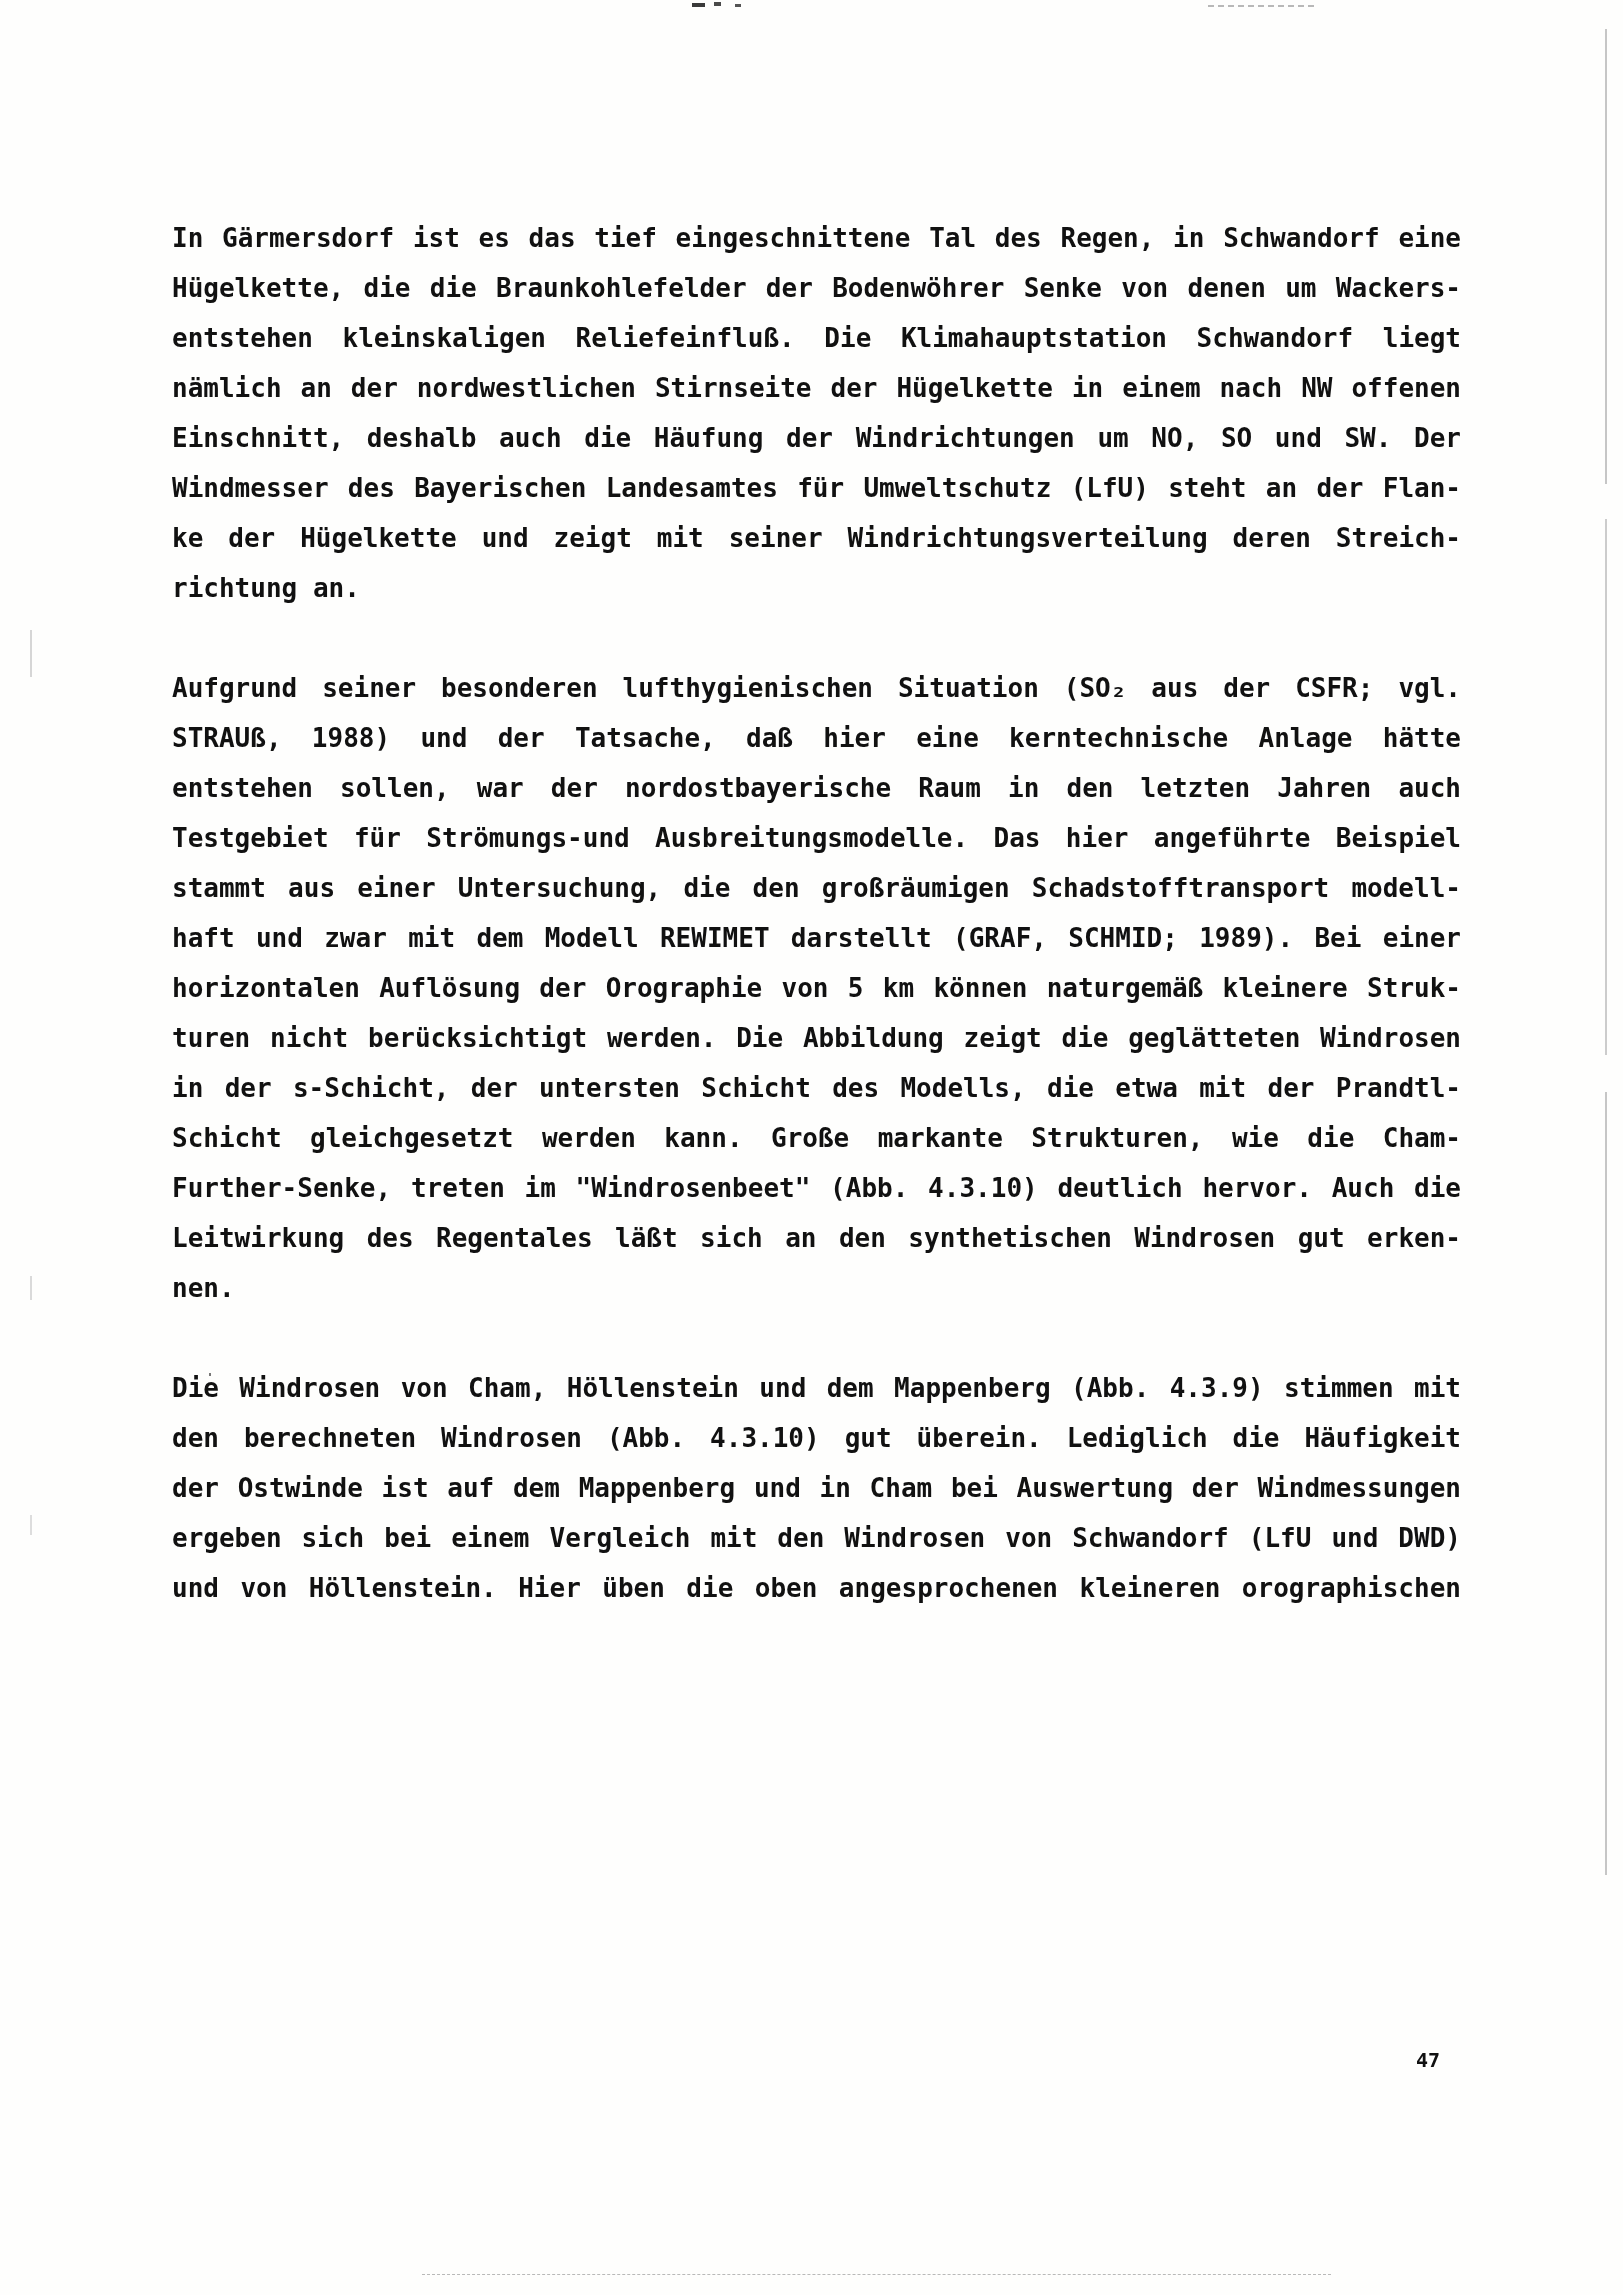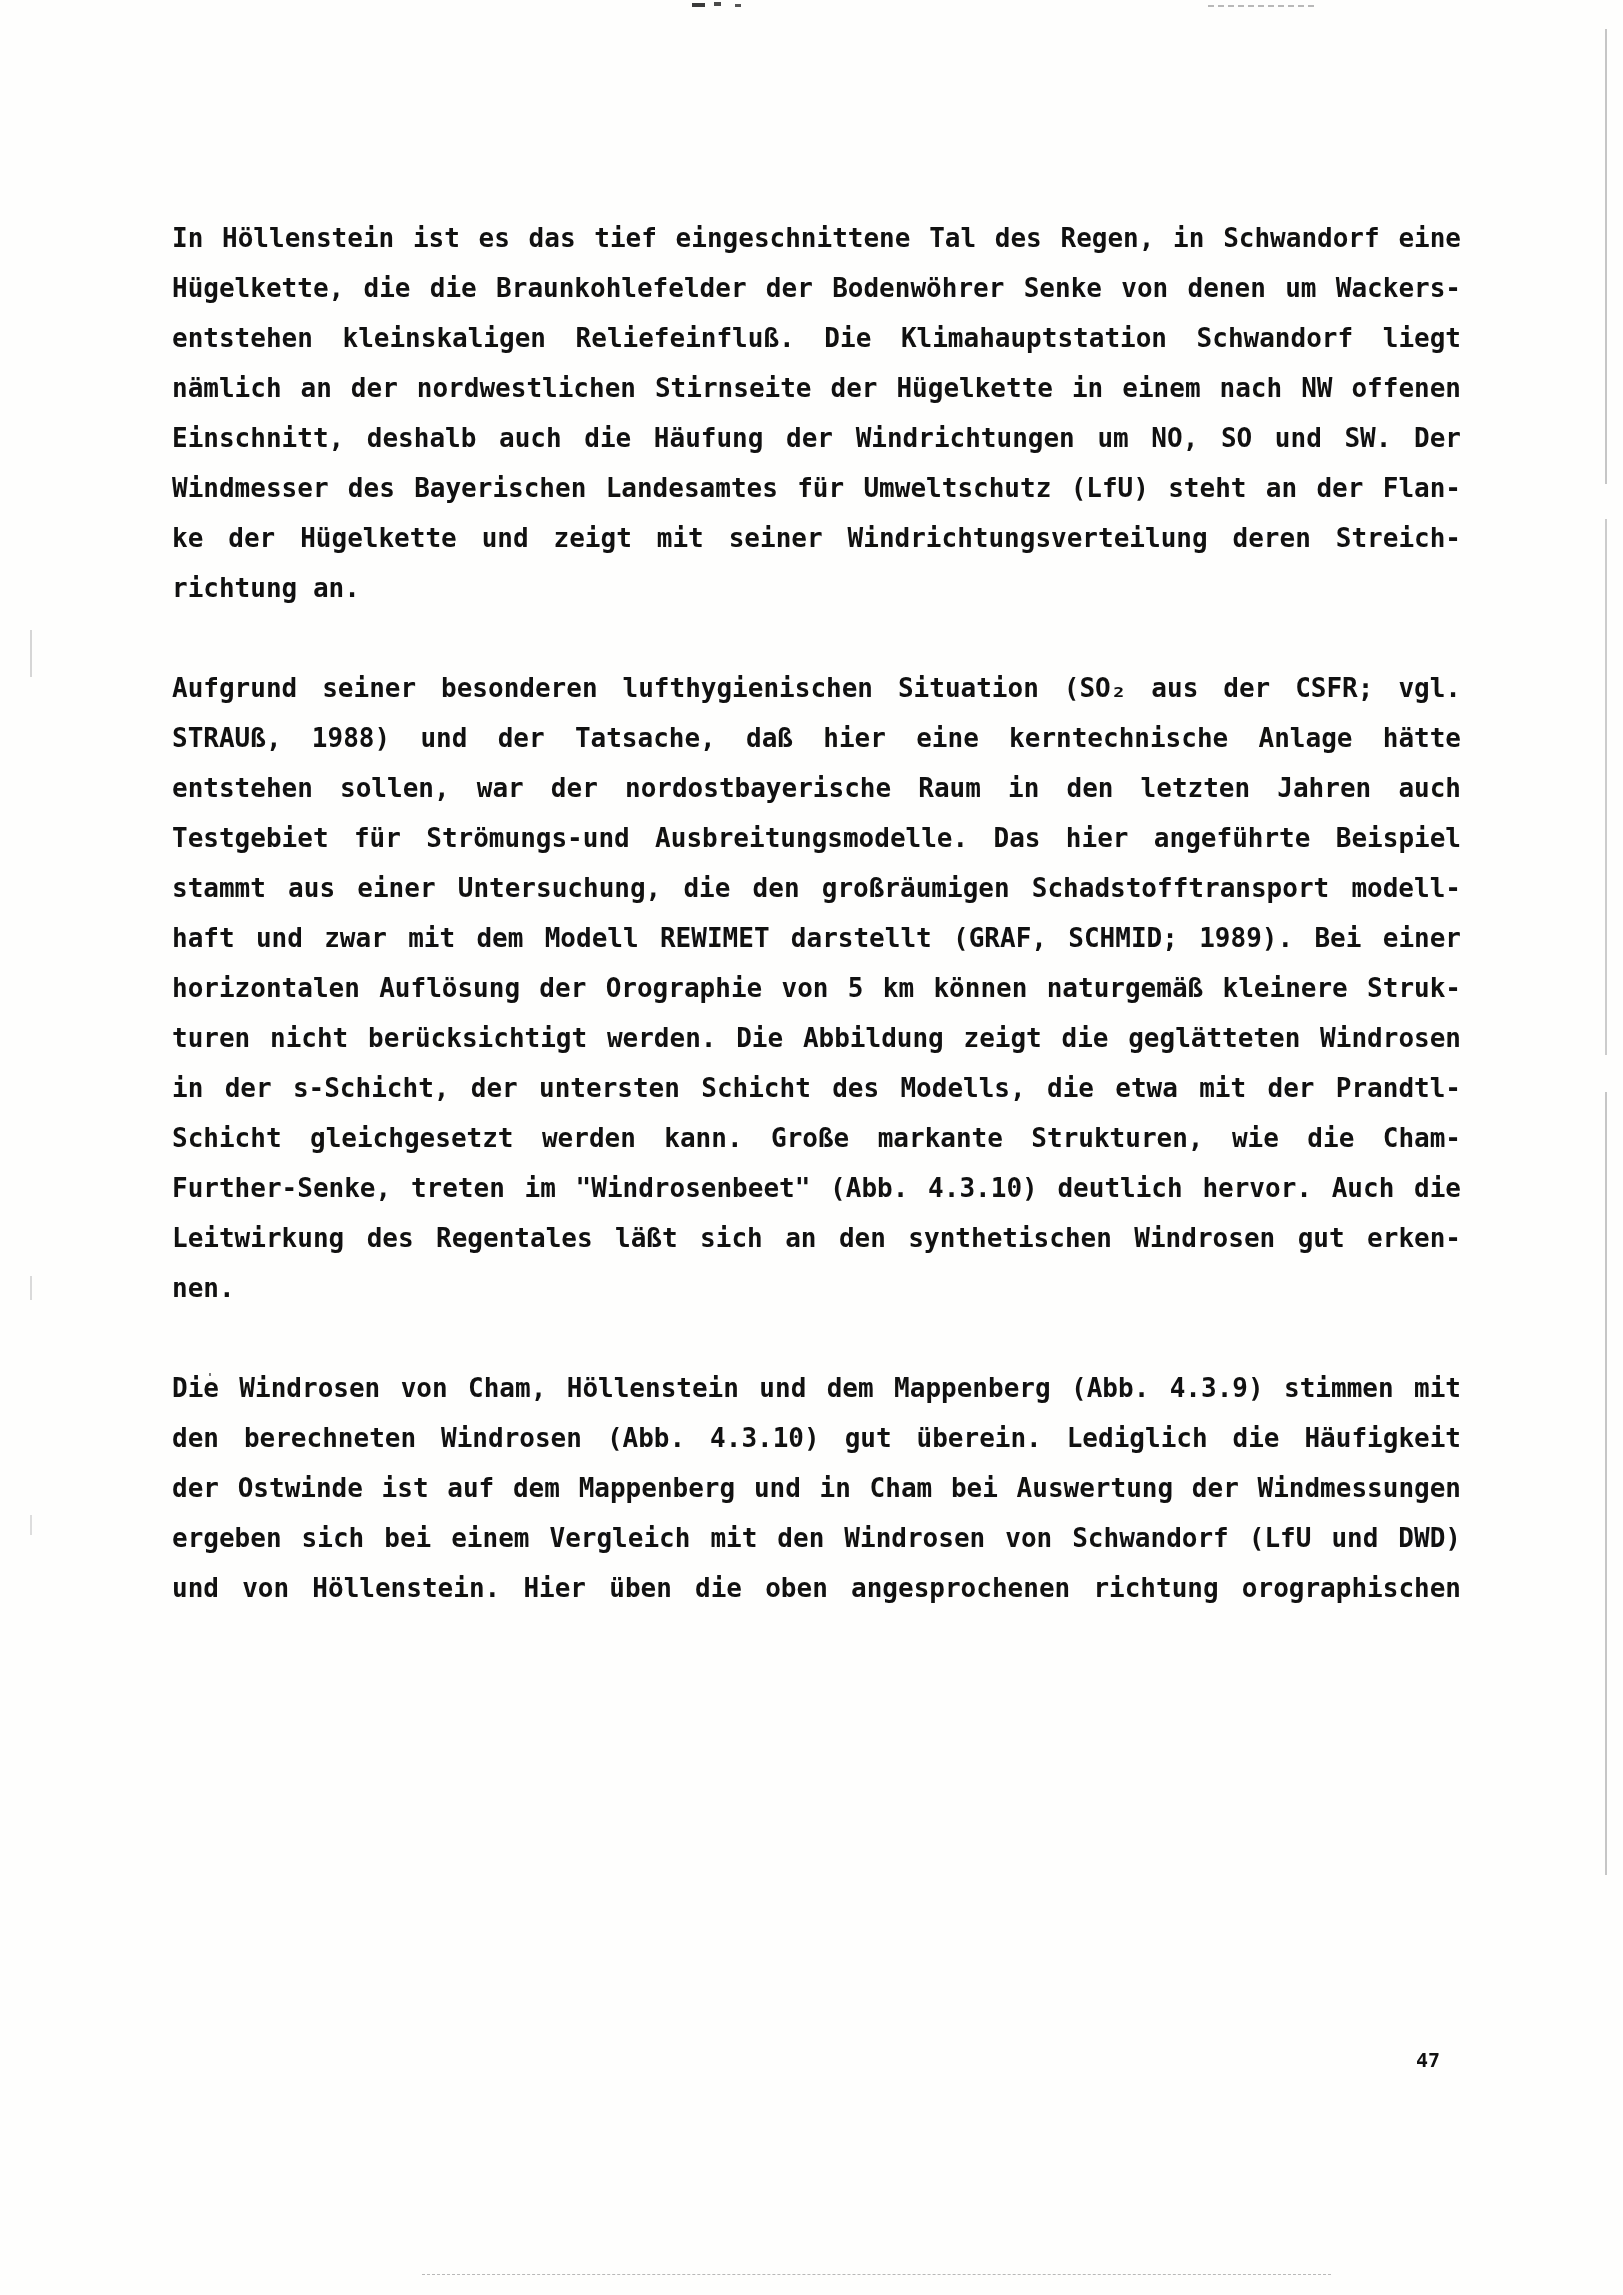--- a/index.html
+++ b/index.html
@@ -82,21 +82,21 @@
   <div class="artifact top-dashes-right"></div>
   <div class="artifact bottom-dashes"></div>
   <div class="artifact left-mark-1"></div>
   <div class="artifact left-mark-2"></div>
   <div class="artifact left-mark-3"></div>
   <div class="artifact left-mark-4"></div>
 
   <div class="content">
 
     <div class="paragraph">
-      <div class="line j">In Höllenstein ist es das tief eingeschnittene Tal des Regen, in Schwandorf eine</div>
+      <div class="line j">In Gärmersdorf ist es das tief eingeschnittene Tal des Regen, in Schwandorf eine</div>
       <div class="line j">Hügelkette, die die Braunkohlefelder der Bodenwöhrer Senke von denen um Wackers-</div>
       <div class="line j">entstehen kleinskaligen Reliefeinfluß. Die Klimahauptstation Schwandorf liegt</div>
       <div class="line j">nämlich an der nordwestlichen Stirnseite der Hügelkette in einem nach NW offenen</div>
       <div class="line j">Einschnitt, deshalb auch die Häufung der Windrichtungen um NO, SO und SW. Der</div>
       <div class="line j">Windmesser des Bayerischen Landesamtes für Umweltschutz (LfU) steht an der Flan-</div>
       <div class="line j">ke der Hügelkette und zeigt mit seiner Windrichtungsverteilung deren Streich-</div>
       <div class="line">richtung an.</div>
     </div>
 
     <div class="paragraph">
@@ -113,21 +113,21 @@
       <div class="line j">Further-Senke, treten im "Windrosenbeet" (Abb. 4.3.10) deutlich hervor. Auch die</div>
       <div class="line j">Leitwirkung des Regentales läßt sich an den synthetischen Windrosen gut erken-</div>
       <div class="line">nen.</div>
     </div>
 
     <div class="paragraph">
       <div class="line j">Die Windrosen von Cham, Höllenstein und dem Mappenberg (Abb. 4.3.9) stimmen mit</div>
       <div class="line j">den berechneten Windrosen (Abb. 4.3.10) gut überein. Lediglich die Häufigkeit</div>
       <div class="line j">der Ostwinde ist auf dem Mappenberg und in Cham bei Auswertung der Windmessungen</div>
       <div class="line j">ergeben sich bei einem Vergleich mit den Windrosen von Schwandorf (LfU und DWD)</div>
-      <div class="line j">und von Höllenstein. Hier üben die oben angesprochenen richtung orographischen</div>
+      <div class="line j">und von Höllenstein. Hier üben die oben angesprochenen kleineren orographischen</div>
     </div>
 
   </div>
 
   <div class="page-number">47</div>
 
 </div>
 
 
 </body></html>

